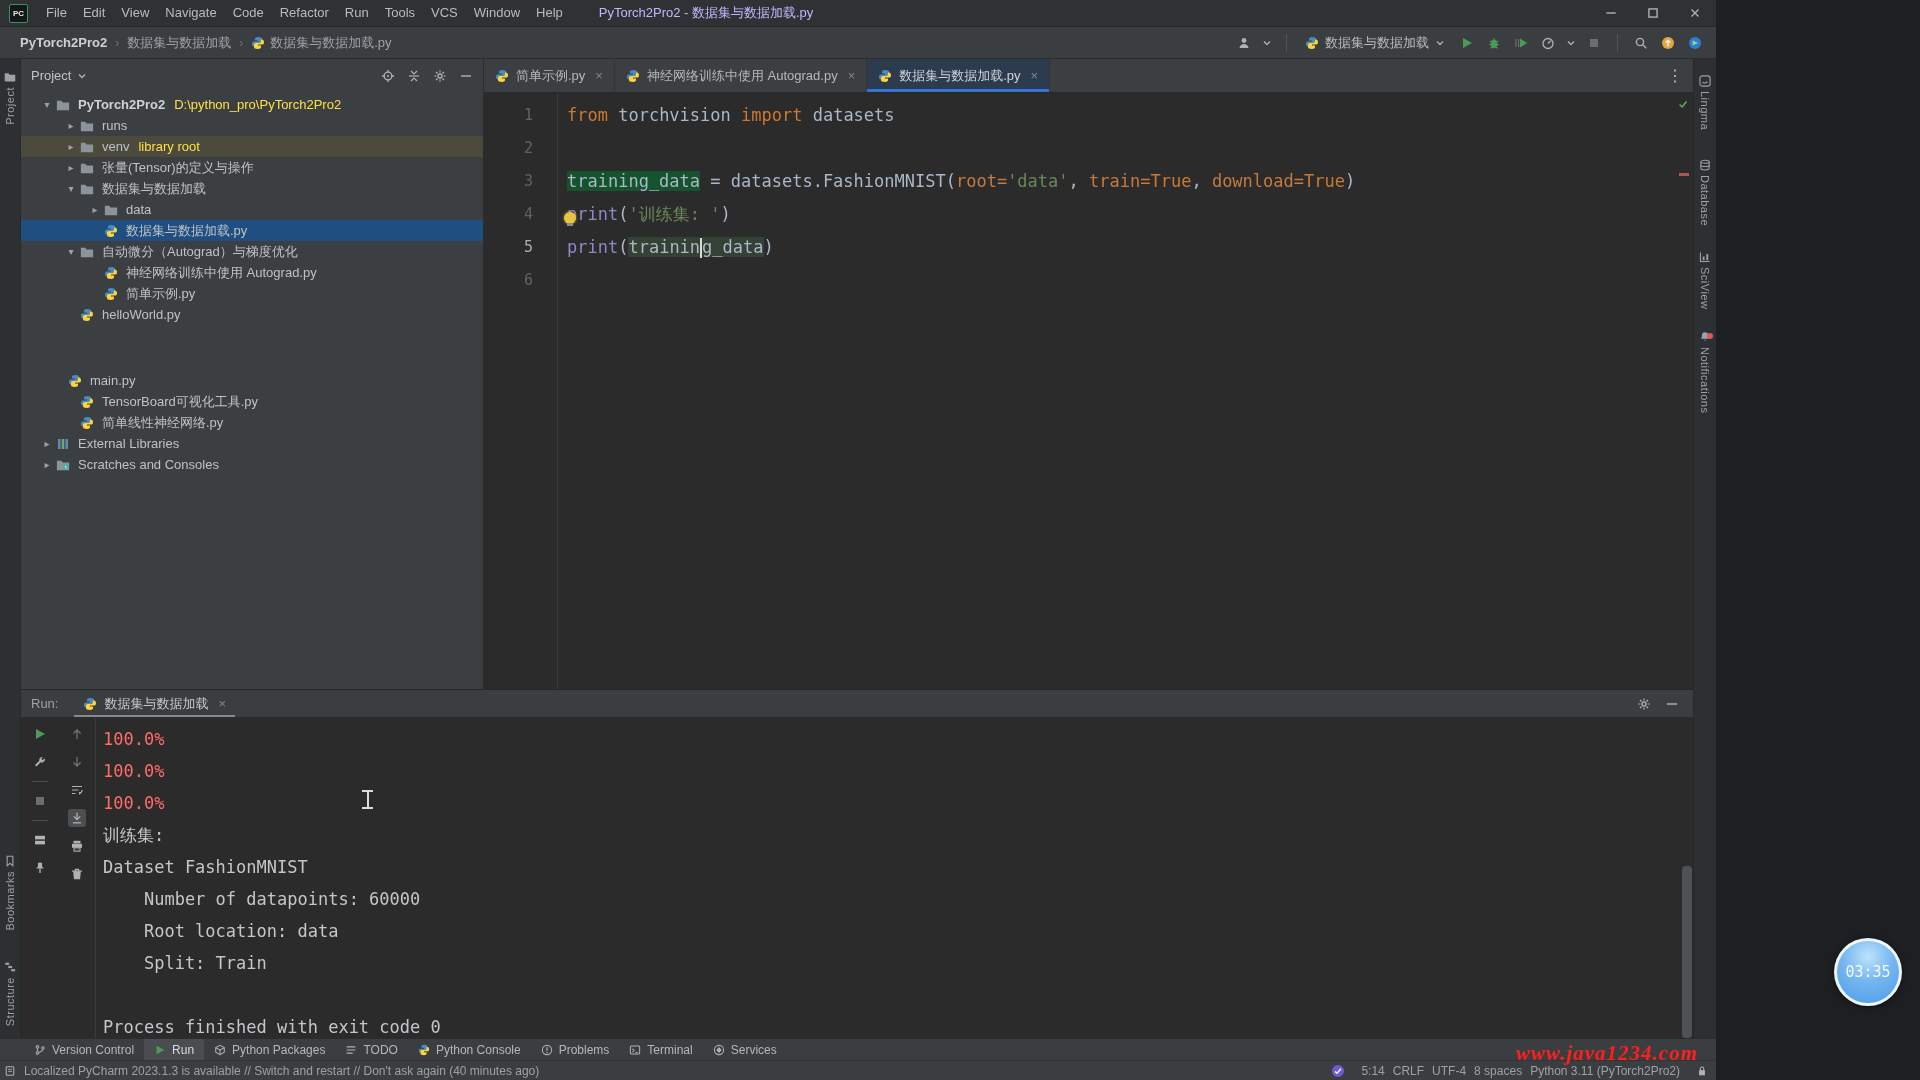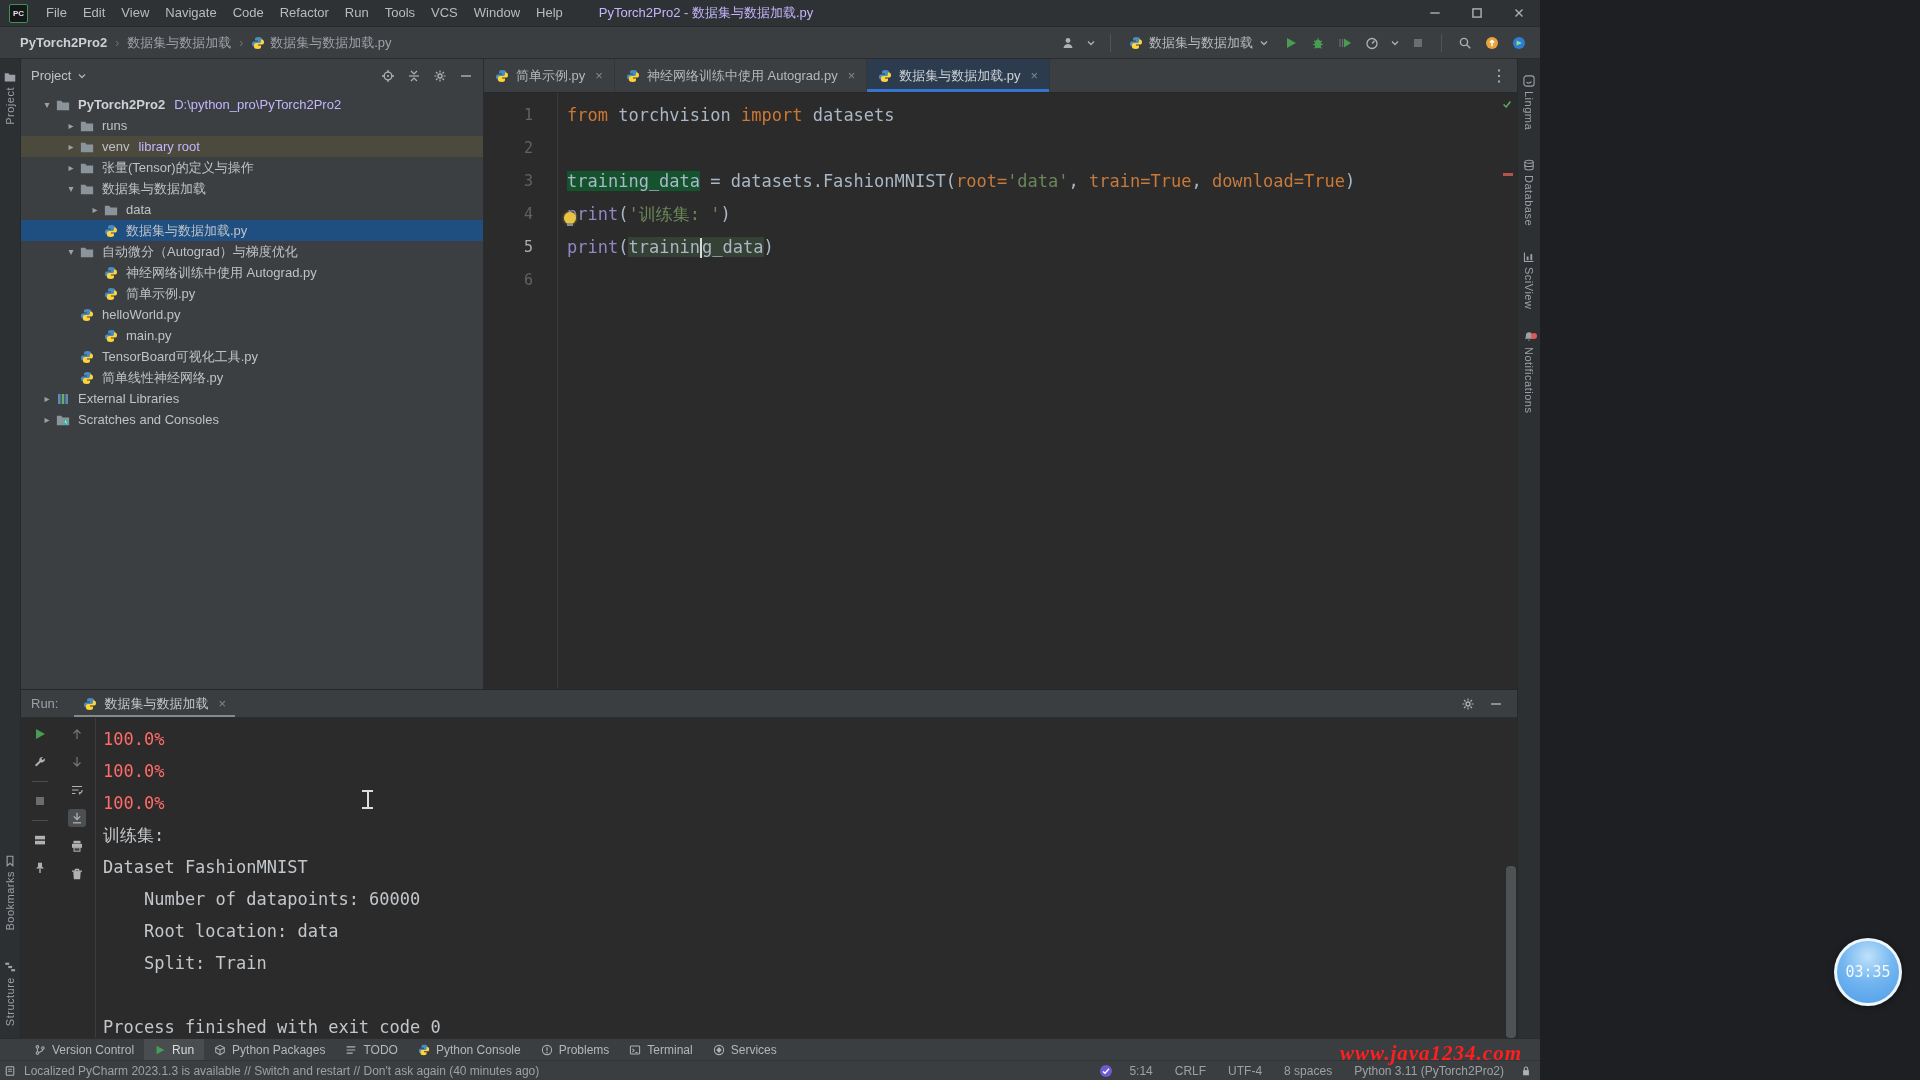--- a/index.html
+++ b/index.html
@@ -1,17 +1,17 @@
 <!DOCTYPE html>
 <html><head>
 <meta charset="utf-8">
 <style>
   html,body{margin:0;padding:0;background:#1e1f22}
   body{width:1920px;height:1080px;overflow:hidden;font-family:"Liberation Sans",sans-serif;color:#bbbec2;-webkit-font-smoothing:antialiased}
-  .ide{position:relative;width:1540px;height:1080px;display:flex;flex-direction:column;background:#2b2b2b}
+  .ide{position:relative;width:1716px;height:1080px;display:flex;flex-direction:column;background:#2b2b2b}
   .ic{display:inline-flex;align-items:center;justify-content:center}
   .ic svg{width:14px;height:14px;display:block}
   .ic.sm svg{width:12px;height:12px}
   .ic.xs svg{width:10px;height:10px}
 
   
   .titlebar{flex:0 0 26px;background:#2f3234;display:flex;align-items:center;border-bottom:1px solid #272a2b}
   .pc-logo{width:17px;height:17px;margin:0 10px 0 9px;background:#15171a;border:1px solid #3f9154;color:#e4e6e8;font-size:8px;font-weight:bold;display:flex;align-items:center;justify-content:center;border-radius:2px}
   .menubar{display:flex;height:26px;align-items:center}
   .menu-item{padding:12px 8px;font-size:13px;color:#b8bcc0;line-height:26px;cursor:default}
@@ -45,21 +45,21 @@
   
   .project-panel{flex:0 0 462px;background:#3c3f41;border-right:1px solid #2a2c2d;display:flex;flex-direction:column;min-width:0}
   .panel-header{flex:0 0 33px;display:flex;align-items:center;padding:0 10px;font-size:13px;color:#c0c3c6}
   .panel-header .title{margin-right:6px}
   .ph-icons{margin-left:auto;display:flex;align-items:center;gap:12px}
   .tree{flex:1;overflow:hidden;font-size:13px;padding-top:2px}
   .tree-row{height:21px;display:flex;align-items:center;color:#bec2c6;white-space:nowrap}
   .tree-row .chev{flex:0 0 16px;color:#9da0a6;font-size:10px;text-align:center}
   .tree-row .t-ic{flex:0 0 16px;margin-right:7px}
   .tree-row .lbl.bold{font-weight:bold;color:#ced2d6}
-  .tree-row .suffix{color:#c4b5fd;margin-left:9px}
+  .tree-row .suffix{color:#fde047;margin-left:9px}
   .tree-row.sel{background:#1f4e80}
   .tree-row.hl{background:#4c4a3d}
 
   
   .editor{flex:1;display:flex;flex-direction:column;background:#2b2b2b;min-width:0;position:relative}
   .tabbar{flex:0 0 33px;background:#3c3f41;display:flex;align-items:stretch;border-bottom:1px solid #262829}
   .tab{display:flex;align-items:center;gap:7px;padding:0 11px;font-size:13px;color:#b4b8bc;border-right:1px solid #333638}
   .tab.active{background:#2d3b4e;box-shadow:inset 0 -3px 0 #3774d0;color:#ced3d8}
   .tab-close{color:#84888c;font-size:13px;margin-left:3px}
   .tab-fill{flex:1}
@@ -100,21 +100,21 @@
   .out-line.error{color:#ff6b68}
   .run-scroll{position:absolute;right:1px;top:148px;width:10px;height:172px;background:#4f5254;border-radius:4px}
 
   
   .toolwindow-bar{flex:0 0 21px;background:#3b3e40;border-top:1px solid #2a2c2d;display:flex;align-items:center;padding-left:24px}
   .tool-btn{display:flex;align-items:center;gap:6px;padding:0 10px;height:21px;font-size:12px;color:#b3b7bb}
   .tool-btn.active{background:#494d50;color:#d8dbde}
   .statusbar{flex:0 0 19px;background:#3b3e40;border-top:1px solid #323537;display:flex;align-items:center;font-size:12px;color:#9da1a6;padding:0 4px}
   .status-msg{margin-left:8px;white-space:nowrap}
   .status-right{margin-left:auto;display:flex;align-items:center;gap:16px;padding-right:4px}
-  .status-items{display:flex;align-items:center;gap:22px}
+  .status-items{display:flex;align-items:center;gap:8px}
 
   
   .watermark{position:absolute;right:18px;top:1041px;color:#ff1f1f;font:italic bold 21px "Liberation Serif",serif;letter-spacing:1px;z-index:70;white-space:nowrap}
   .timer{position:absolute;left:1834px;top:938px;width:62px;height:62px;border-radius:50%;border:3px solid rgba(255,255,255,.88);background:radial-gradient(circle at 50% 25%,#bfe2fa 0%,#74b6f0 45%,#4c9ce8 100%);display:flex;align-items:center;justify-content:center;color:rgba(255,255,255,.92);font:15px "DejaVu Sans Mono",monospace;z-index:60;box-shadow:0 1px 6px rgba(0,0,0,.45)}
   .ibeam{position:absolute;left:362px;top:790px;width:11px;height:19px;z-index:40}
   .ibeam i{position:absolute;background:#d9dde0}
   .ibeam .t{left:0;right:0;top:0;height:2px}
   .ibeam .b{left:0;right:0;bottom:0;height:2px}
   .ibeam .s{left:4.5px;top:1px;bottom:1px;width:2px}
 </style>
@@ -428,21 +428,21 @@
               <div class="tree-row" style="padding-left: 42px;">
                 <span class="chev"></span>
                 <span class="ic t-ic">
                   <svg viewBox="0 0 14 14">
                     <path d="M7 1C5 1 4 1.8 4 3v1.5h3v.9H2.6C1.3 5.4 1 6.9 1 7.9s.5 2.5 2 2.5h1V8.7c0-1 .8-1.8 1.8-1.8h3.4c1 0 1.8-.8 1.8-1.8V3c0-1.2-1-2-4-2z" fill="#4b8bbe"></path>
                     <path d="M7 13c2 0 3-.8 3-2V9.5H7v-.9h4.4c1.3 0 1.6-1.5 1.6-2.5s-.5-2.5-2-2.5h-1v1.7c0 1-.8 1.8-1.8 1.8H4.8c-1 0-1.8.8-1.8 1.8V11c0 1.2 1 2 4 2z" fill="#ffd43b"></path>
                   </svg>
                 </span>
                 <span class="lbl">helloWorld.py</span>
               </div>
-              <div class="tree-row" style="padding-left: 66px;">
+              <div class="tree-row" style="padding-left: 30px; margin-top: 45px;">
                 <span class="chev"></span>
                 <span class="ic t-ic">
                   <svg viewBox="0 0 14 14">
                     <path d="M7 1C5 1 4 1.8 4 3v1.5h3v.9H2.6C1.3 5.4 1 6.9 1 7.9s.5 2.5 2 2.5h1V8.7c0-1 .8-1.8 1.8-1.8h3.4c1 0 1.8-.8 1.8-1.8V3c0-1.2-1-2-4-2z" fill="#4b8bbe"></path>
                     <path d="M7 13c2 0 3-.8 3-2V9.5H7v-.9h4.4c1.3 0 1.6-1.5 1.6-2.5s-.5-2.5-2-2.5h-1v1.7c0 1-.8 1.8-1.8 1.8H4.8c-1 0-1.8.8-1.8 1.8V11c0 1.2 1 2 4 2z" fill="#ffd43b"></path>
                   </svg>
                 </span>
                 <span class="lbl">main.py</span>
               </div>
               <div class="tree-row" style="padding-left: 42px;">

